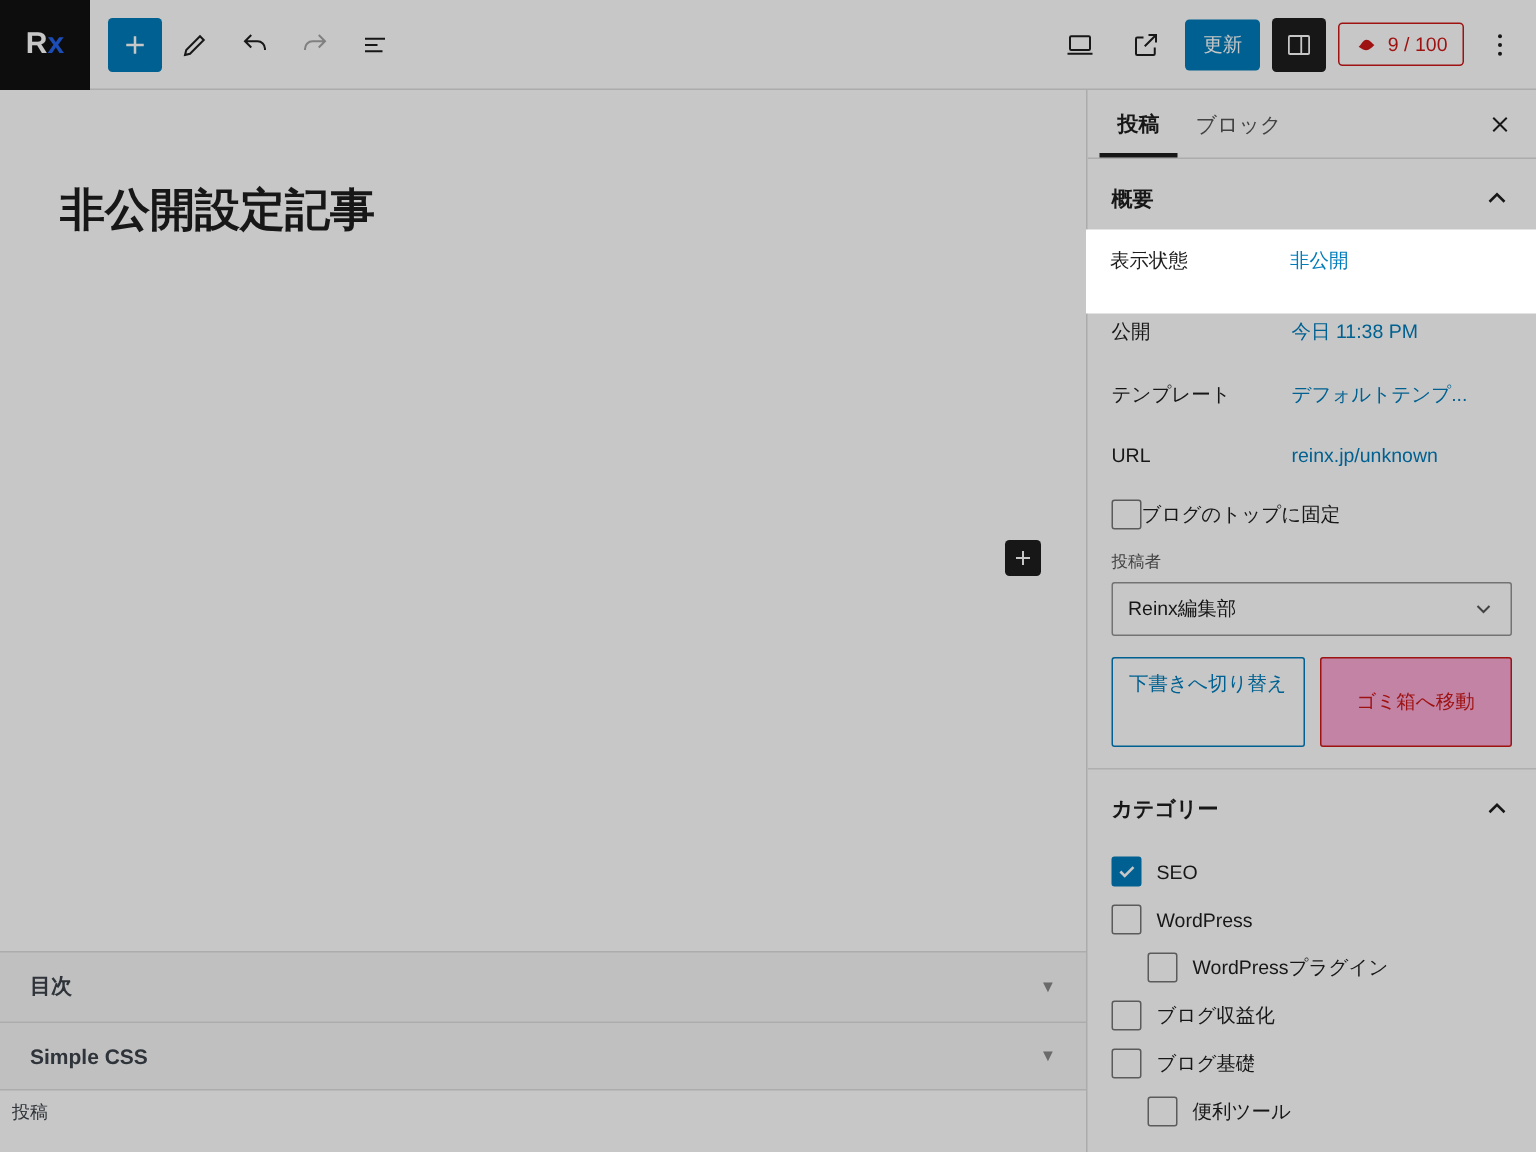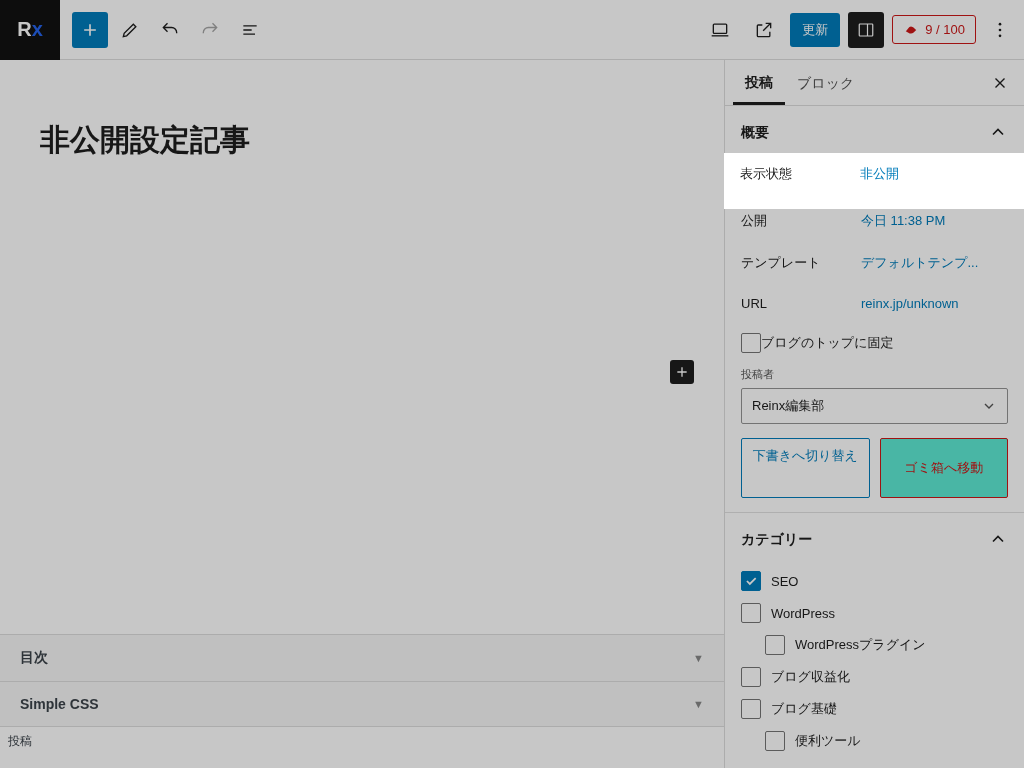--- a/index.html
+++ b/index.html
@@ -45,21 +45,21 @@
 .panel { border-bottom: 1px solid #e0e0e0; }
 .panel-hd { display: flex; align-items: flex-end; justify-content: space-between; padding: 16px; font-size: 14px; font-weight: 600; cursor: pointer; }
 .panel-body { padding: 0 16px 14px; }
 .kv { display: flex; align-items: center; padding: 12px 0; font-size: 13px; }
 .kv .k { width: 120px; color: #1e1e1e; }
 .kv .v { color: #007cba; cursor: pointer; }
 .field-label { font-size: 11px; color: #555; margin-bottom: 6px; display: block; }
 .select { width: 100%; padding: 8px 10px; border: 1px solid #949494; border-radius: 2px; background: #fff; font-size: 13px; display: flex; justify-content: space-between; align-items: center; cursor: pointer; }
 .btn-row { display: flex; gap: 10px; margin-top: 14px; }
 .btn-outline { flex: 1; padding: 8px 6px; border: 1px solid #007cba; color: #007cba; background: #fff; border-radius: 2px; font-size: 13px; cursor: pointer; text-align: center; }
-.btn-danger { flex: 1; padding: 20px 6px; border: 1px solid #cc1818; color: #cc1818; background: #5eead4; border-radius: 2px; font-size: 13px; cursor: pointer; text-align: center; }
+.btn-danger { flex: 1; padding: 20px 6px; border: 1px solid #cc1818; color: #cc1818; background: #f9a8d4; border-radius: 2px; font-size: 13px; cursor: pointer; text-align: center; }
 .chk-row { display: flex; align-items: center; gap: 10px; padding: 6px 0; font-size: 13px; }
 .chk-row.indent { padding-left: 24px; }
 .chk { width: 20px; height: 20px; border: 1px solid #757575; border-radius: 2px; display: flex; align-items: center; justify-content: center; cursor: pointer; flex-shrink: 0; background: #fff; }
 .chk.checked { background: #007cba; border-color: #007cba; color: #fff; }
 .pin-row { display: flex; align-items: flex-start; padding: 10px 0 14px; }
 .pin-row .pin-label { font-size: 13px; line-height: 1.5; }
 
 
 .dim { position: absolute; inset: 0; background: rgba(0,0,0,0.22); pointer-events: none; }
 .cutout { position: absolute; background: #fff; pointer-events: none; }

